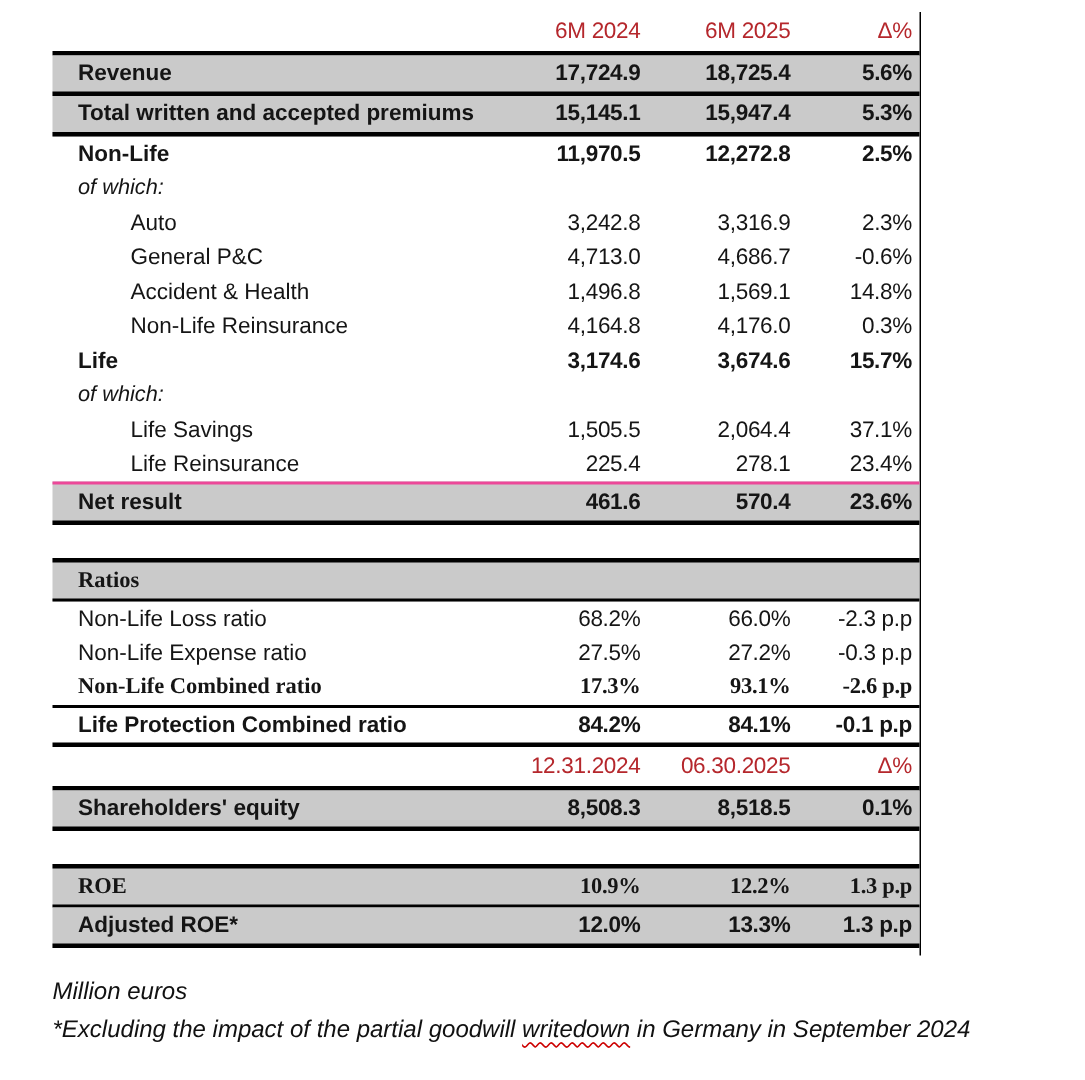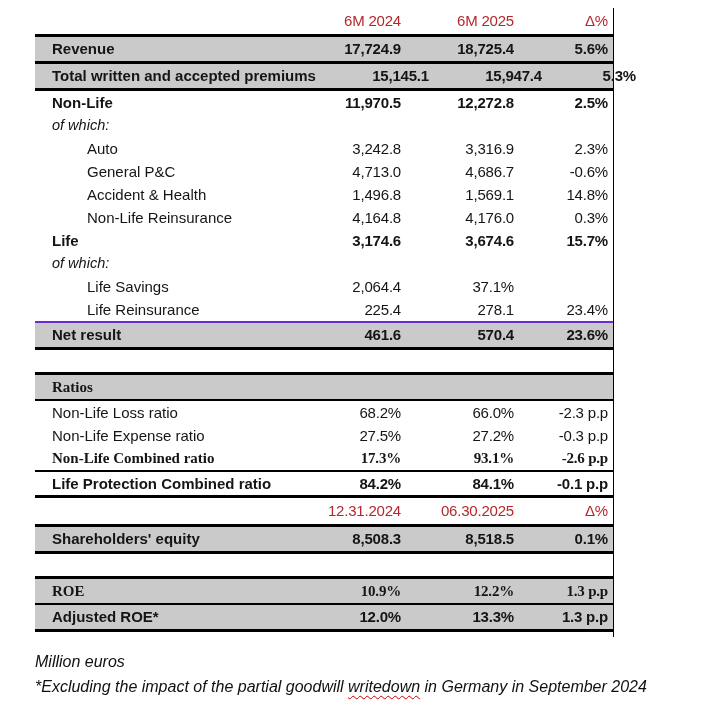--- a/index.html
+++ b/index.html
@@ -21,34 +21,33 @@
     border-right:1px solid #000;
     padding-bottom:5px;
   }
   .row{
     display:grid;
     grid-template-columns:1fr 100px 100px 81px;
     padding-right:5px;
     align-items:center;
     line-height:23px;
     font-size:15px;
-    gap:13px;
   }
   .c-label{padding-left:17px;white-space:nowrap;}
   .c-val{text-align:right;white-space:nowrap;letter-spacing:-0.2px;}
   .row.gray{background:var(--gray);line-height:24px;}
   .row.bold{font-weight:700;}
   .row.hdr{line-height:26px;}
   .row.hdr .c-val{color:var(--red);font-weight:400;}
   .row.ofwhich .c-label{font-style:italic;font-size:14.5px;}
   .row.sub .c-label{padding-left:52px;}
   .row.bb3{border-bottom:3px solid #000;}
   .row.bb2{border-bottom:2px solid #000;font-family:Liberation Serif, serif;}
   .row.bt3{border-top:3px solid #000;}
-  .row.bt2{border-top:2px solid #6d28d9;}
+  .row.bt2{border-top:2px solid #ec4899;}
   .row.spacer{height:22px;line-height:22px;}
   .footer{
     margin:12px 0 0 35px;
     font-style:italic;
     font-size:16px;
     line-height:25px;
     color:#111;
   }
   .misspelled{
     text-decoration-line:underline;
@@ -123,20 +122,21 @@
       <div class="c-val">15.7%</div>
     </div>
     <div class="row ofwhich">
       <div class="c-label">of which:</div>
       <div class="c-val"></div>
       <div class="c-val"></div>
       <div class="c-val"></div>
     </div>
     <div class="row sub">
       <div class="c-label">Life Savings</div>
+      <div class="c-val">1,505.5</div>
       <div class="c-val">2,064.4</div>
       <div class="c-val">37.1%</div>
     </div>
     <div class="row sub">
       <div class="c-label">Life Reinsurance</div>
       <div class="c-val">225.4</div>
       <div class="c-val">278.1</div>
       <div class="c-val">23.4%</div>
     </div>
     <div class="row gray bold bt2 bb3">

